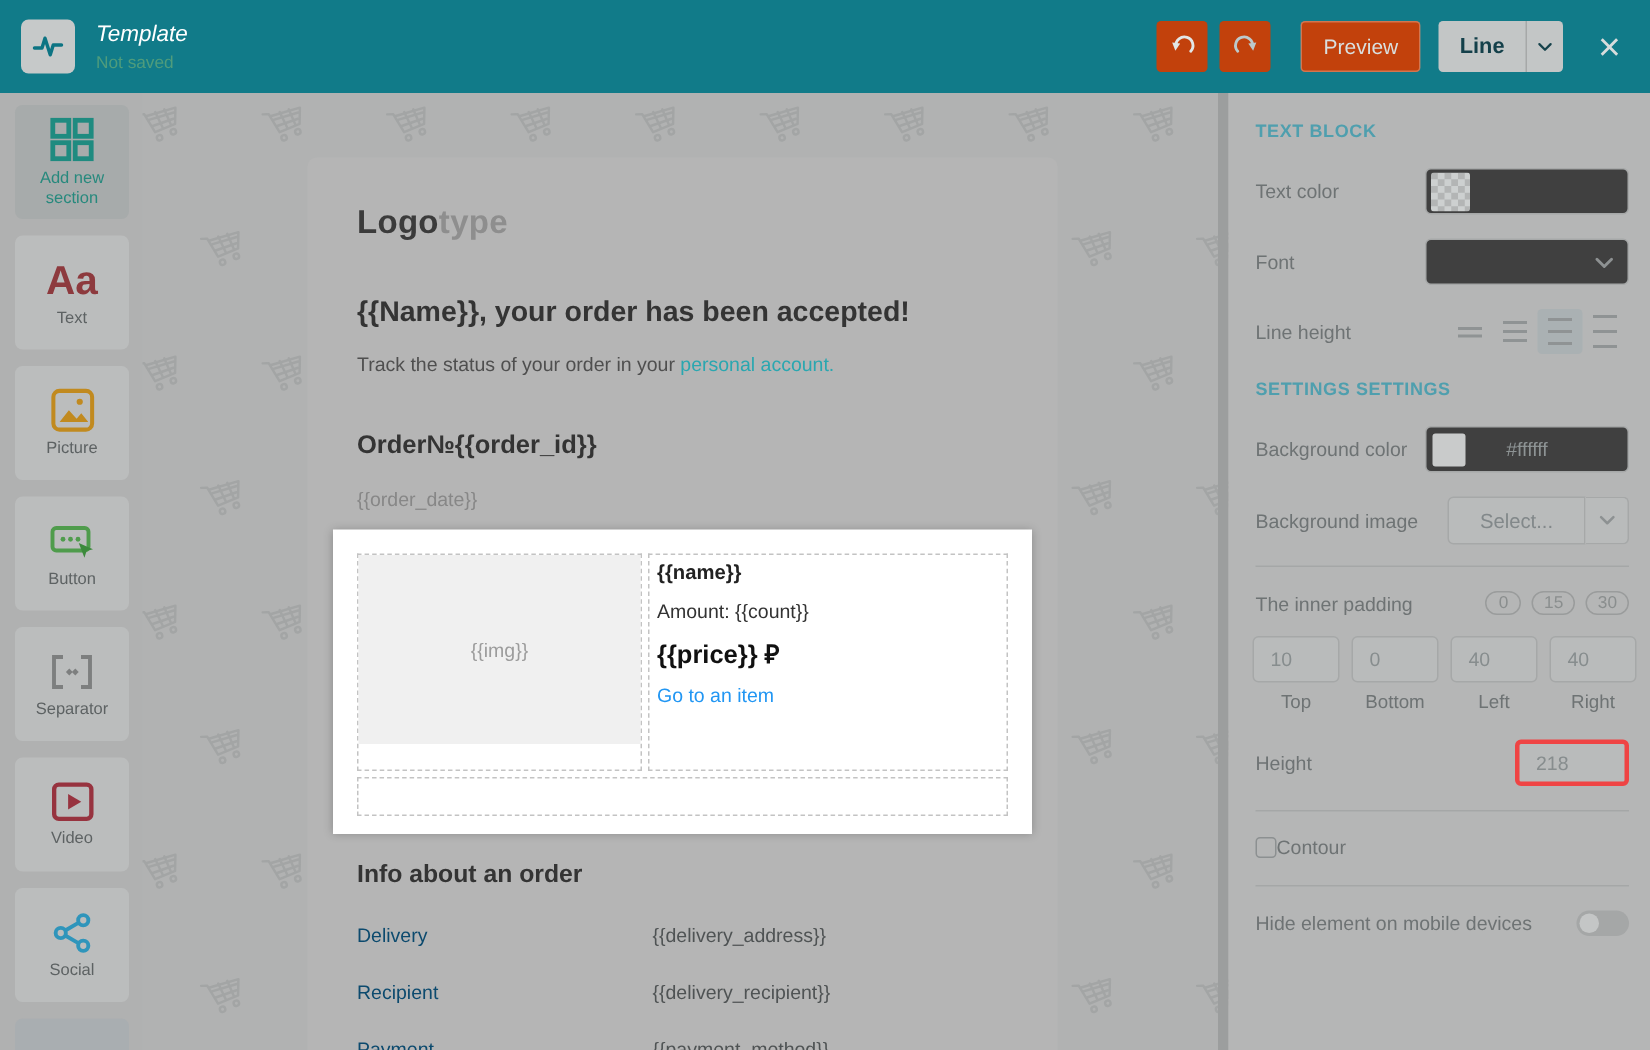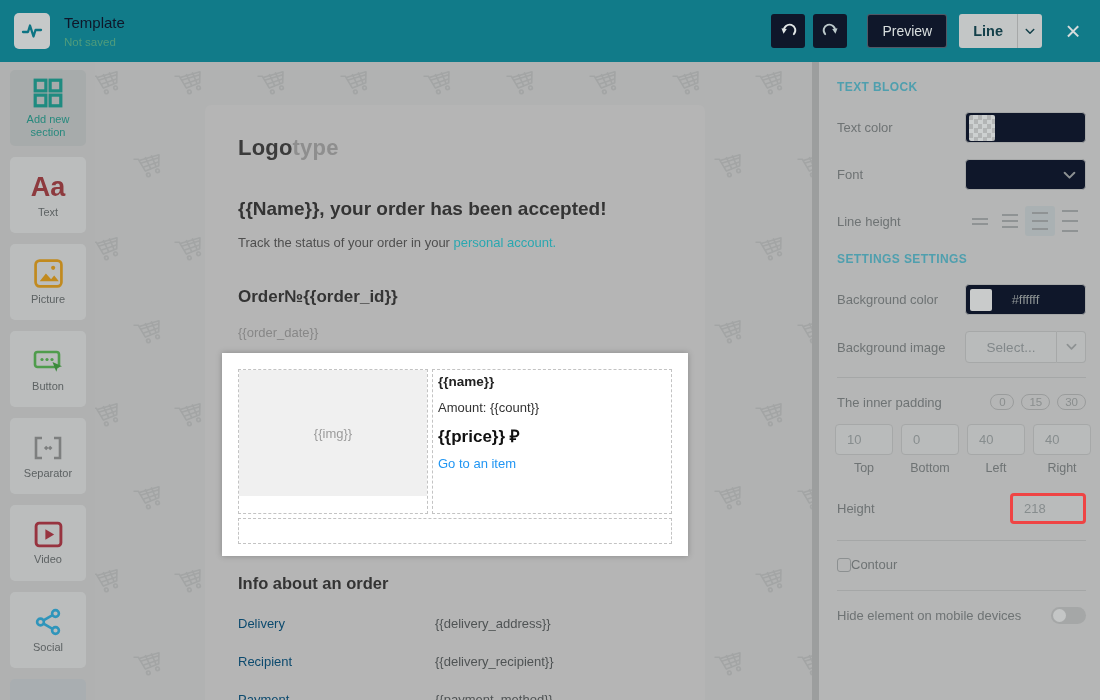--- a/index.html
+++ b/index.html
@@ -1,24 +1,24 @@
 <!DOCTYPE html>
 <html><head>
 <meta charset="utf-8">
 <style>
   * { margin:0; padding:0; box-sizing:border-box; }
   html,body { width:1100px; height:700px; overflow:hidden; font-family:"Liberation Sans", sans-serif; background:#b1b2b2; }
 
   
   .topbar { position:absolute; left:0; top:0; width:1100px; height:62px; background:#117b89; z-index:10; }
   .logo-tile { position:absolute; left:14px; top:13px; width:36px; height:36px; background:#c6c9c9; border-radius:5px; display:flex; align-items:center; justify-content:center; }
-  .tb-title { position:absolute; left:64px; top:14px; font-size:15px; color:#0f172a; }
+  .tb-title { position:absolute; left:64px; top:14px; font-size:15px; color:#ffffff;font-style:italic; }
   .tb-sub { position:absolute; left:64px; top:36px; font-size:11.5px; color:#4f9c7c; }
   .tb-actions { position:absolute; right:12px; top:14px; height:34px; display:flex; align-items:center; gap:8px; }
-  .tb-btn { height:34px; border-radius:3px; background:#0f172a; display:flex; align-items:center; justify-content:center; cursor:pointer; }
+  .tb-btn { height:34px; border-radius:3px; background:#c2410c; display:flex; align-items:center; justify-content:center; cursor:pointer; }
   .tb-btn.sq { width:34px; }
   .tb-btn.preview { padding:0 14px; color:#d9dfdf; font-size:14px; border:1px solid rgba(255,255,255,0.28); }
   .save-split { height:34px; display:flex; background:#c3c6c6; border-radius:3px; overflow:hidden; margin-left:4px; }
   .save-main { padding:0 14px; display:flex; align-items:center; color:#14404a; font-size:14.5px; font-weight:bold; cursor:pointer; }
   .save-arrow { width:25px; display:flex; align-items:center; justify-content:center; border-left:1px solid rgba(0,0,0,0.15); cursor:pointer; }
   .close-x { width:30px; height:34px; display:flex; align-items:center; justify-content:center; color:#d8dcdc; font-size:26px; margin-left:8px; cursor:pointer; }
 
   
   .workspace { position:absolute; left:0; top:62px; width:1100px; height:638px; overflow:hidden; }
   #pattern { position:absolute; inset:0; z-index:0; color:#a3a5a5; }
@@ -66,21 +66,21 @@
   
   .panel { position:absolute; left:819px; top:0; width:281px; height:638px; background:#b5b6b6; z-index:3; }
   .tabs { display:flex; height:32px; }
   .tab { display:flex; align-items:center; justify-content:center; font-size:14px; cursor:pointer; }
   .tab.active { width:148px; color:#2f8e52; }
   .tab.inactive { width:133px; background:#a9abab; color:#3c4142; }
   .panel-body { padding:12px 14px 0 18px; }
   .p-header { color:#4f9fae; font-size:12px; font-weight:bold; letter-spacing:0.4px; margin:6px 0 18px; }
   .p-row { display:flex; align-items:center; justify-content:space-between; margin-bottom:16px; }
   .p-label { font-size:13px; color:#6e7374; }
-  .field { width:121px; height:31px; background:#0f172a; border:1px solid #a6a8a8; border-radius:4px; position:relative; cursor:pointer; }
+  .field { width:136px; height:31px; background:#404040; border:1px solid #a6a8a8; border-radius:4px; position:relative; cursor:pointer; }
   .checker { position:absolute; left:3px; top:2px; width:26px; height:26px; border-radius:2px;
              background:repeating-conic-gradient(#cdd0d0 0% 25%, #b3b5b5 0% 50%); background-size:9px 9px; }
   .chev { position:absolute; right:9px; top:11px; }
   .lh-group { display:flex; width:121px; }
   .lh-btn { width:30px; height:30px; border-radius:3px; display:flex; flex-direction:column; align-items:center; justify-content:center; cursor:pointer; }
   .lh-btn span { display:block; width:16px; height:2px; background:#8f9394; }
   .lh-btn.g1 span + span { margin-top:3px; }
   .lh-btn.g2 span + span { margin-top:4px; }
   .lh-btn.g3 span + span { margin-top:6px; }
   .lh-btn.g4 span + span { margin-top:8px; }

